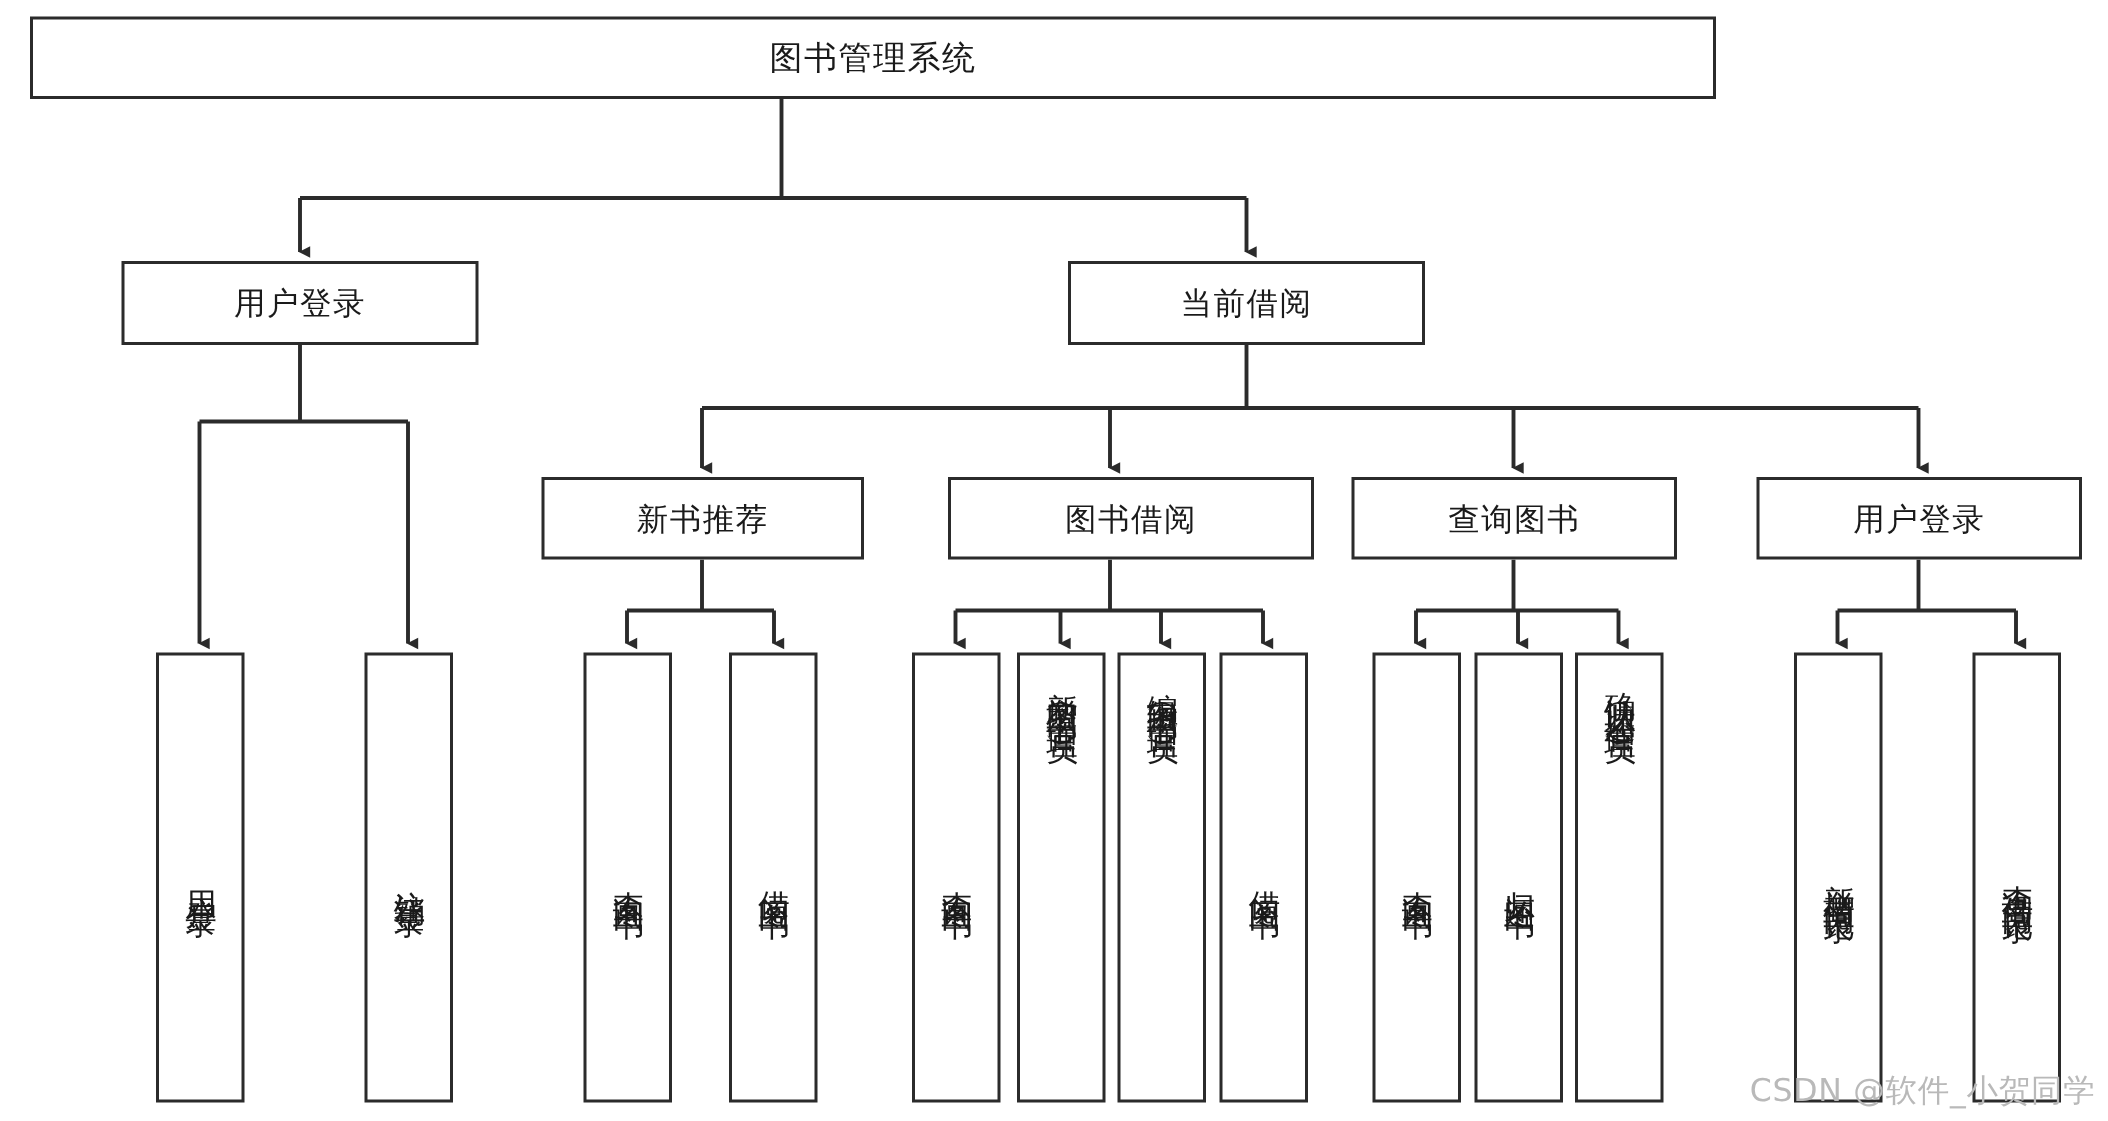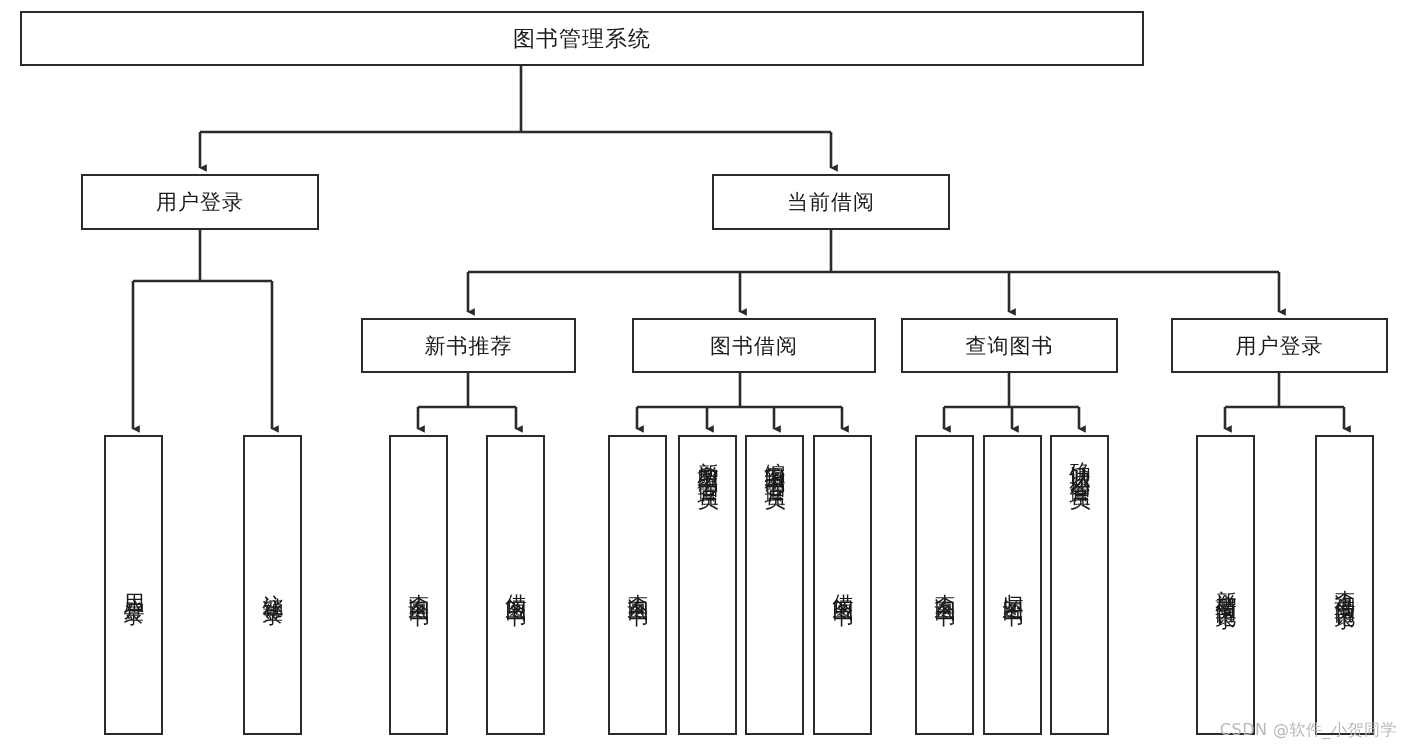--- a/index.html
+++ b/index.html
@@ -51,21 +51,21 @@
     left: 0;
     top: 0;
     width: 1405px;
     height: 747px;
     pointer-events: none;
   }
   .watermark {
     position: absolute;
     right: 8px;
     bottom: 6px;
-    font-size: 16px;
+    font-size: 21px;
     color: #b9b9b9;
     letter-spacing: 0.5px;
     white-space: nowrap;
   }
 </style>
 </head>
 <body>
 
 <div id="canvas">
 

